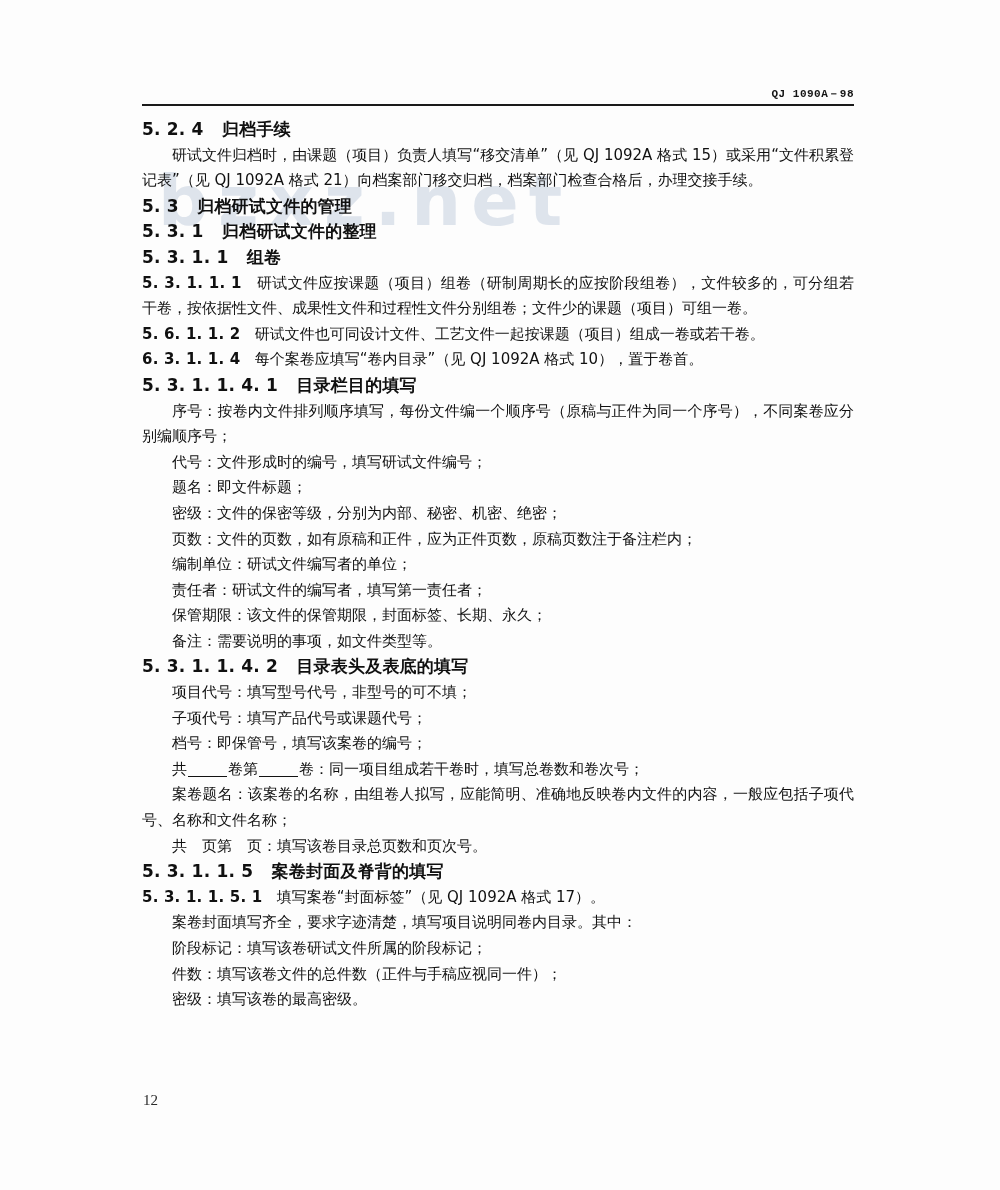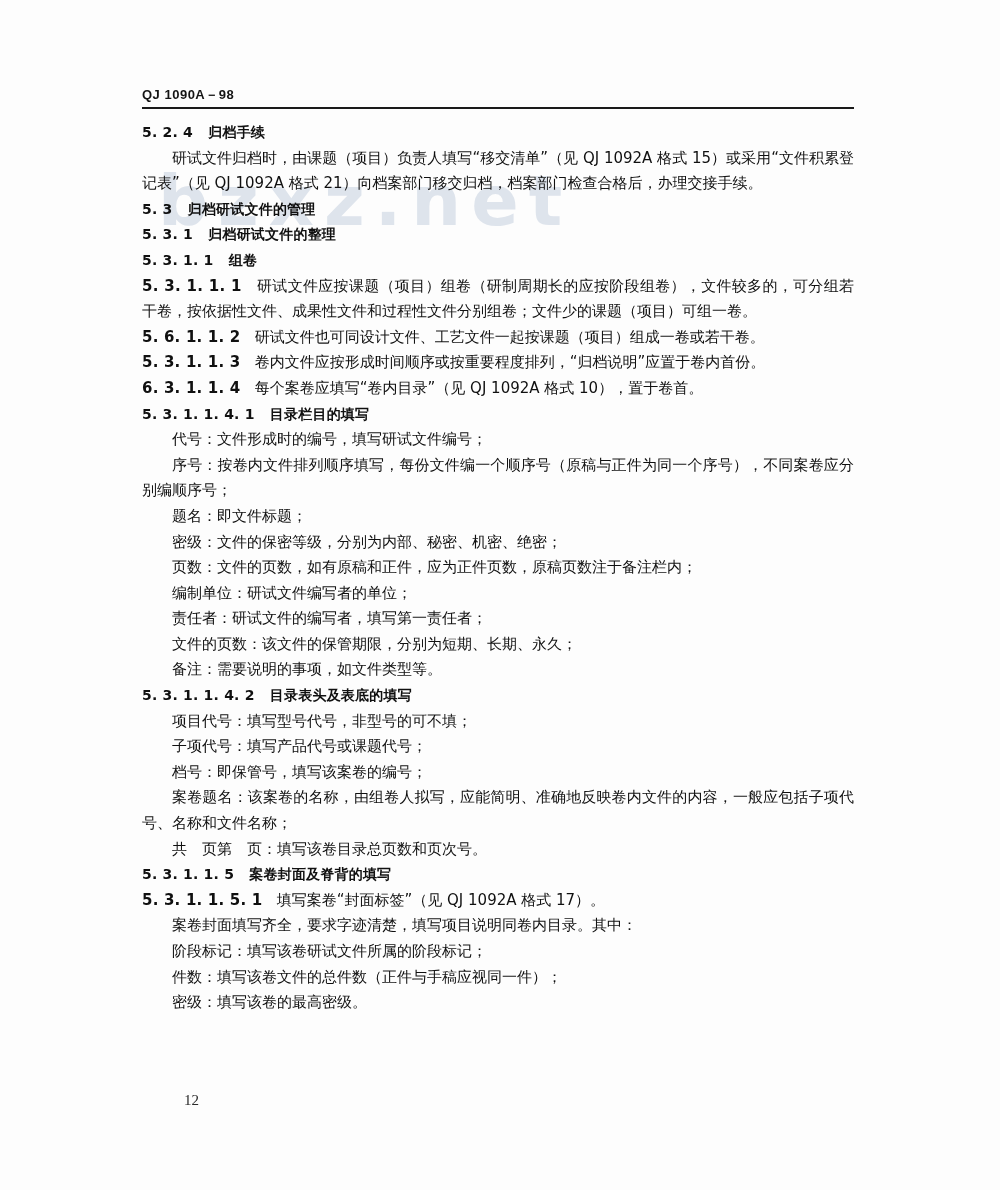--- a/index.html
+++ b/index.html
@@ -47,24 +47,24 @@
 
   #content {
     position: absolute;
     left: 142px;
     top: 86px;
     width: 712px;
   }
 
   
   .runhead {
-    text-align: left;
-    font-family: Liberation Sans, sans-serif;
+    text-align: right;
+    font-family: Liberation Mono, monospace;
     font-weight: 700;
-    font-size: 13px;
+    font-size: 11px;
     letter-spacing: 0.5px;
     color: #141414;
     padding-bottom: 3px;
   }
   .headrule {
     border: 0;
     border-top: 2.2px solid #1a1a1a;
     margin: 0 0 11px 0;
     width: 100%;
   }
@@ -74,21 +74,21 @@
     font-size: 15px;
     line-height: 25.6px;
     color: #101010;
     margin: 0 0 0 0;
     text-align: justify;
     text-justify: inter-ideograph;
     white-space: pre-wrap;
   }
   .heading {
     font-weight: 700;
-    font-size: 14px;
+    font-size: 17px;
     line-height: 25.6px;
     letter-spacing: 0.2px;
   }
   .para {
     font-weight: 400;
   }
   
   .clause .num {
     font-weight: 700;
     letter-spacing: 0.2px;
@@ -106,21 +106,20 @@
     margin: 0 1px;
   }
 
   .pagenum {
     position: absolute;
     left: 143px;
     top: 1092px;
     font-family: "Liberation Serif", "DejaVu Serif", serif;
     font-size: 15px;
     color: #2a2a2a;
-    margin-left: 41px;
   }
 </style>
 </head>
 <body>
 
 <div id="page">
 
   <div class="watermark">bzxz.net</div>
 
   <div id="content">
@@ -135,42 +134,42 @@
     <div class="blk heading"><span class="num">5. 3</span>&nbsp;&nbsp;&nbsp;<span>归档研试文件的管理</span></div>
 
     <div class="blk heading"><span class="num">5. 3. 1</span>&nbsp;&nbsp;&nbsp;<span>归档研试文件的整理</span></div>
 
     <div class="blk heading"><span class="num">5. 3. 1. 1</span>&nbsp;&nbsp;&nbsp;<span>组卷</span></div>
 
     <div class="blk clause"><span class="num">5. 3. 1. 1. 1</span>&nbsp;&nbsp;&nbsp;<span>研试文件应按课题（项目）组卷（研制周期长的应按阶段组卷），文件较多的，可分组若干卷，按依据性文件、成果性文件和过程性文件分别组卷；文件少的课题（项目）可组一卷。</span></div>
 
     <div class="blk clause"><span class="num">5. 6. 1. 1. 2</span>&nbsp;&nbsp;&nbsp;<span>研试文件也可同设计文件、工艺文件一起按课题（项目）组成一卷或若干卷。</span></div>
 
-    <div class="blk clause"><span class="num">5. 3. 1. 1. 3</span>&nbsp;&nbsp;&nbsp;<span>卷内文件应按形成时间顺序或按重要程度排列，“归档说明”应置于卷内首份。</span></div>
 
     <div class="blk clause"><span class="num">6. 3. 1. 1. 4</span>&nbsp;&nbsp;&nbsp;<span>每个案卷应填写“卷内目录”（见 QJ 1092A 格式 10），置于卷首。</span></div>
 
     <div class="blk heading"><span class="num">5. 3. 1. 1. 4. 1</span>&nbsp;&nbsp;&nbsp;<span>目录栏目的填写</span></div>
 
+    <div class="blk para indent2">序号：按卷内文件排列顺序填写，每份文件编一个顺序号（原稿与正件为同一个序号），不同案卷应分别编顺序号；</div>
     <div class="blk para defitem">代号：文件形成时的编号，填写研试文件编号；</div>
-    <div class="blk para indent2">序号：按卷内文件排列顺序填写，每份文件编一个顺序号（原稿与正件为同一个序号），不同案卷应分别编顺序号；</div>
     <div class="blk para defitem">题名：即文件标题；</div>
     <div class="blk para defitem">密级：文件的保密等级，分别为内部、秘密、机密、绝密；</div>
     <div class="blk para defitem">页数：文件的页数，如有原稿和正件，应为正件页数，原稿页数注于备注栏内；</div>
     <div class="blk para defitem">编制单位：研试文件编写者的单位；</div>
     <div class="blk para defitem">责任者：研试文件的编写者，填写第一责任者；</div>
-    <div class="blk para defitem">文件的页数：该文件的保管期限，分别为短期、长期、永久；</div>
+    <div class="blk para defitem">保管期限：该文件的保管期限，封面标签、长期、永久；</div>
     <div class="blk para defitem">备注：需要说明的事项，如文件类型等。</div>
 
     <div class="blk heading"><span class="num">5. 3. 1. 1. 4. 2</span>&nbsp;&nbsp;&nbsp;<span>目录表头及表底的填写</span></div>
 
     <div class="blk para defitem">项目代号：填写型号代号，非型号的可不填；</div>
     <div class="blk para defitem">子项代号：填写产品代号或课题代号；</div>
     <div class="blk para defitem">档号：即保管号，填写该案卷的编号；</div>
 
+    <div class="blk para defitem"><span>共</span><span class="rule-fill"></span><span>卷第</span><span class="rule-fill"></span><span>卷：同一项目组成若干卷时，填写总卷数和卷次号；</span></div>
 
     <div class="blk para indent2">案卷题名：该案卷的名称，由组卷人拟写，应能简明、准确地反映卷内文件的内容，一般应包括子项代号、名称和文件名称；</div>
     <div class="blk para defitem">共　页第　页：填写该卷目录总页数和页次号。</div>
 
     <div class="blk heading"><span class="num">5. 3. 1. 1. 5</span>&nbsp;&nbsp;&nbsp;<span>案卷封面及脊背的填写</span></div>
 
     <div class="blk clause"><span class="num">5. 3. 1. 1. 5. 1</span>&nbsp;&nbsp;&nbsp;<span>填写案卷“封面标签”（见 QJ 1092A 格式 17）。</span></div>
 
     <div class="blk para defitem">案卷封面填写齐全，要求字迹清楚，填写项目说明同卷内目录。其中：</div>
     <div class="blk para defitem">阶段标记：填写该卷研试文件所属的阶段标记；</div>

